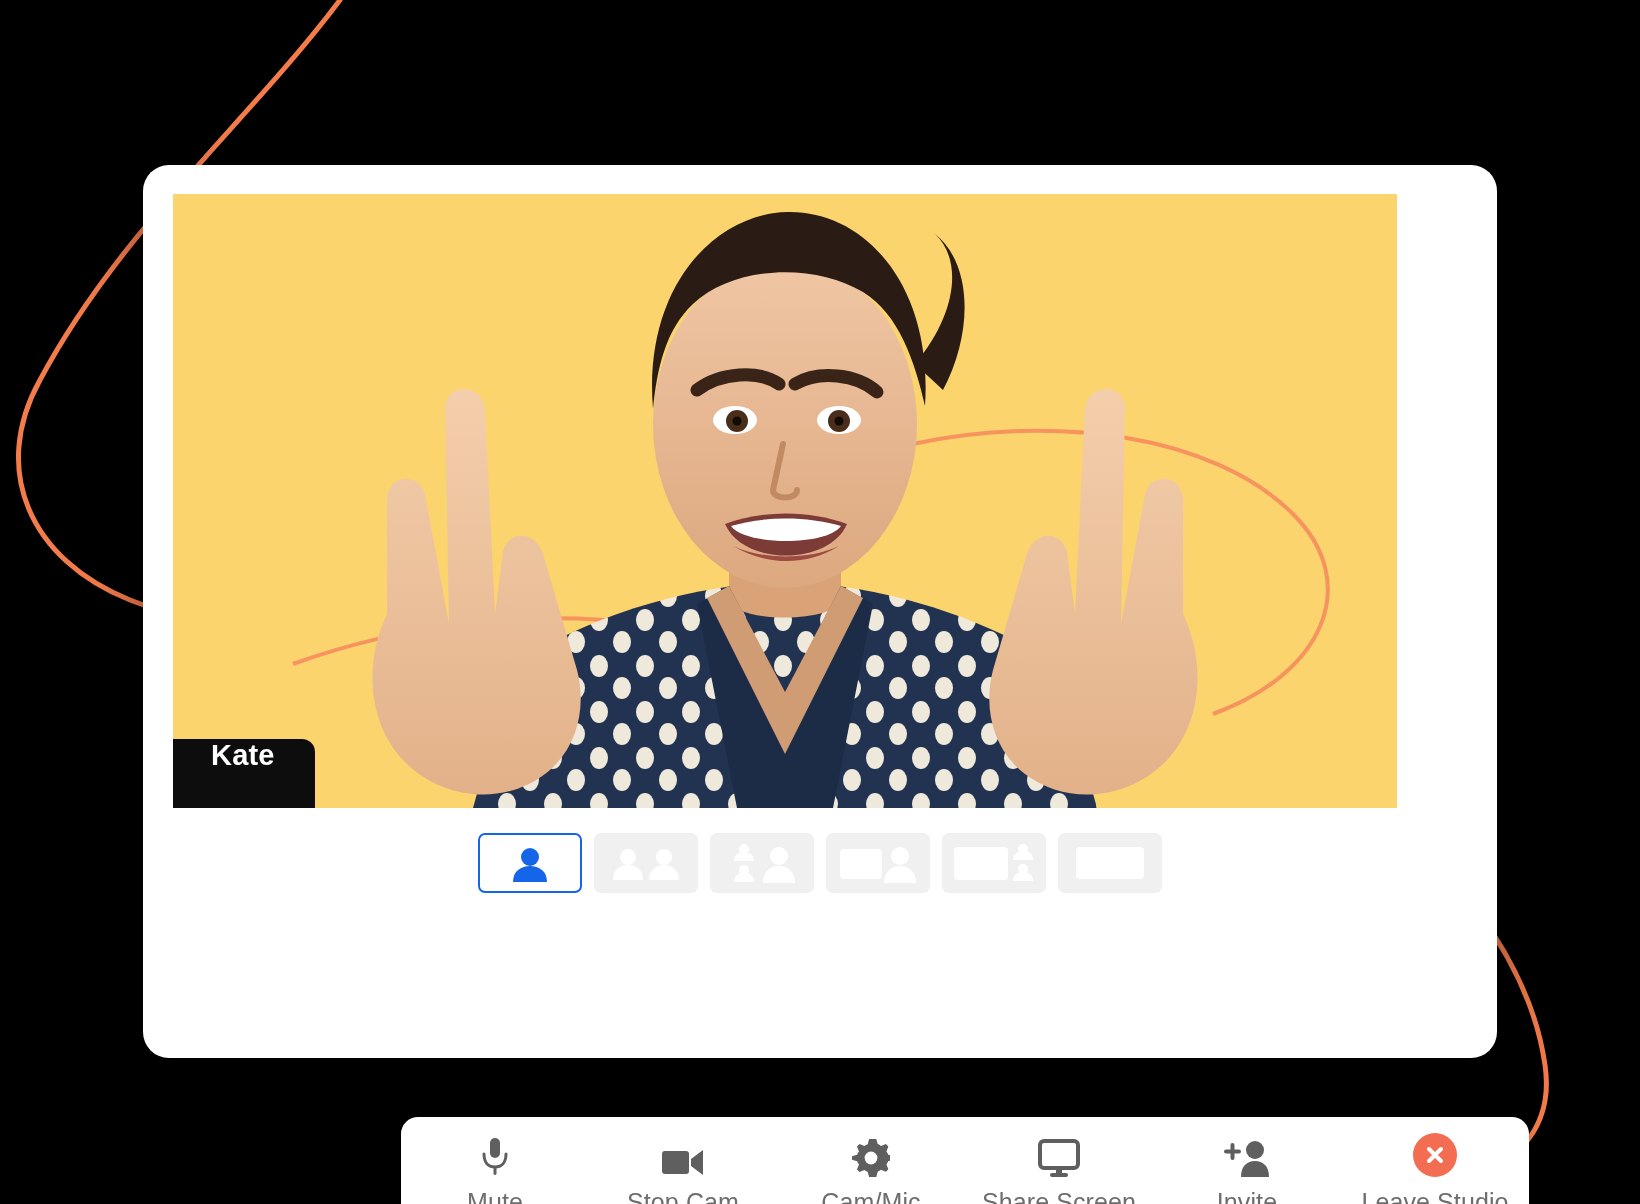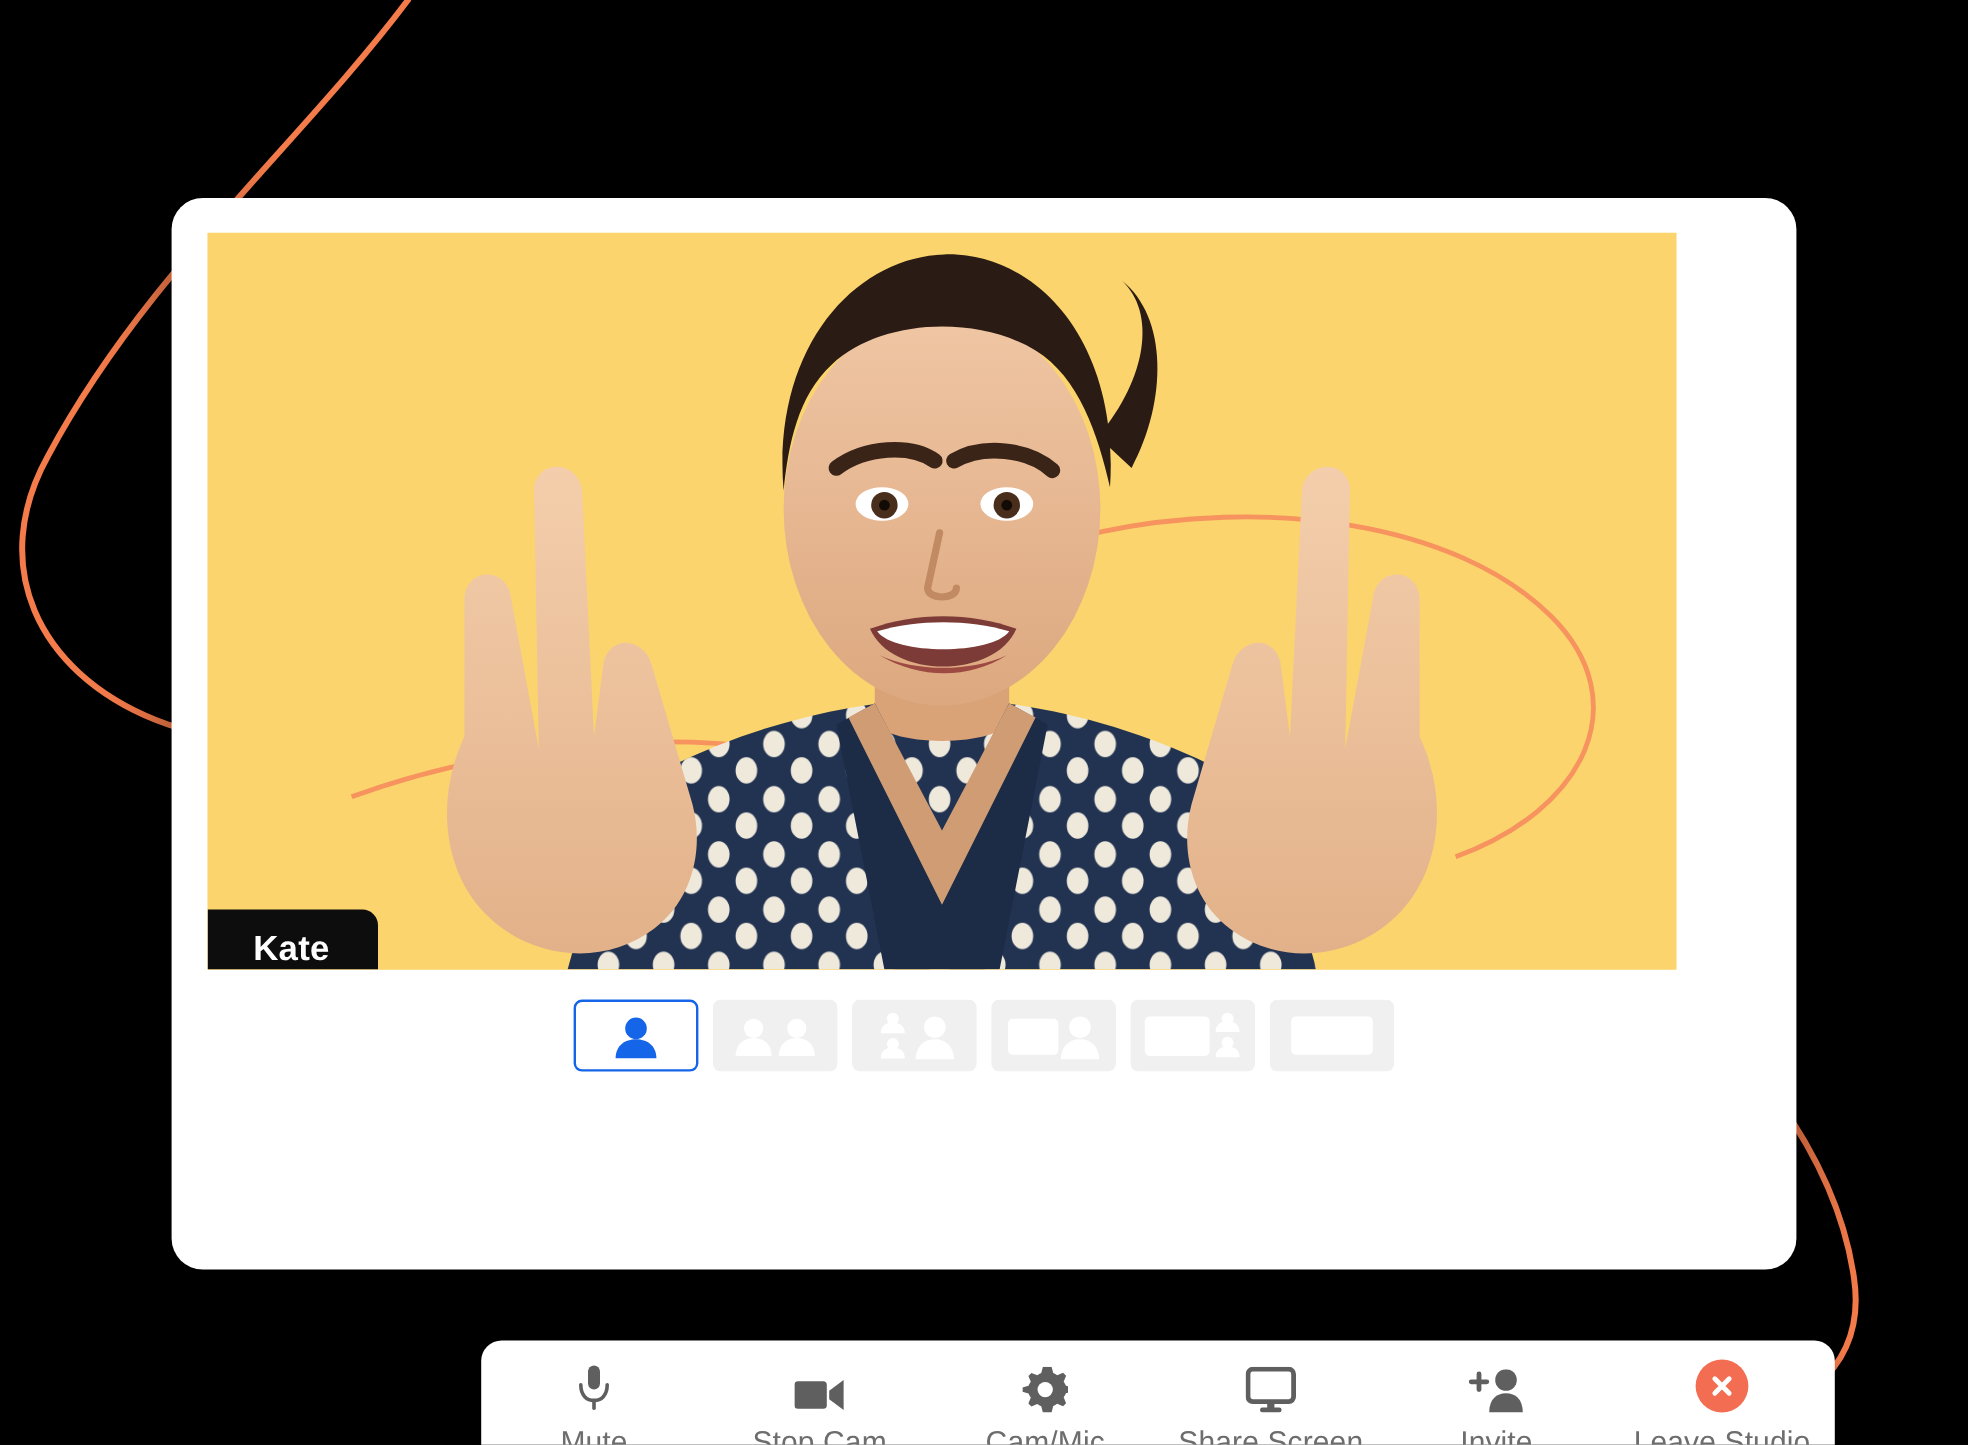--- a/index.html
+++ b/index.html
@@ -32,25 +32,25 @@
     overflow:hidden;
     background:#FBD46D;
   }
   .video-bg { position:absolute; inset:0; background:#FBD46D; }
 
   .subject { position:absolute; left:0; top:0; width:1224px; height:614px; }
 
   .nameplate {
     position:absolute;
     left:0; bottom:0;
-    height:50px;
+    height:69px;
     min-width:142px;
     background:#0d0d0d;
     border-top-right-radius:13px;
-    display:flex; align-items:flex-end;
+    display:flex; align-items:flex-start;
     padding:0 30px 0 38px;
   }
   .nameplate span {
     color:#ffffff;
     font-size:29px;
     font-weight:600;
     letter-spacing:0.2px;
   }
 
   

